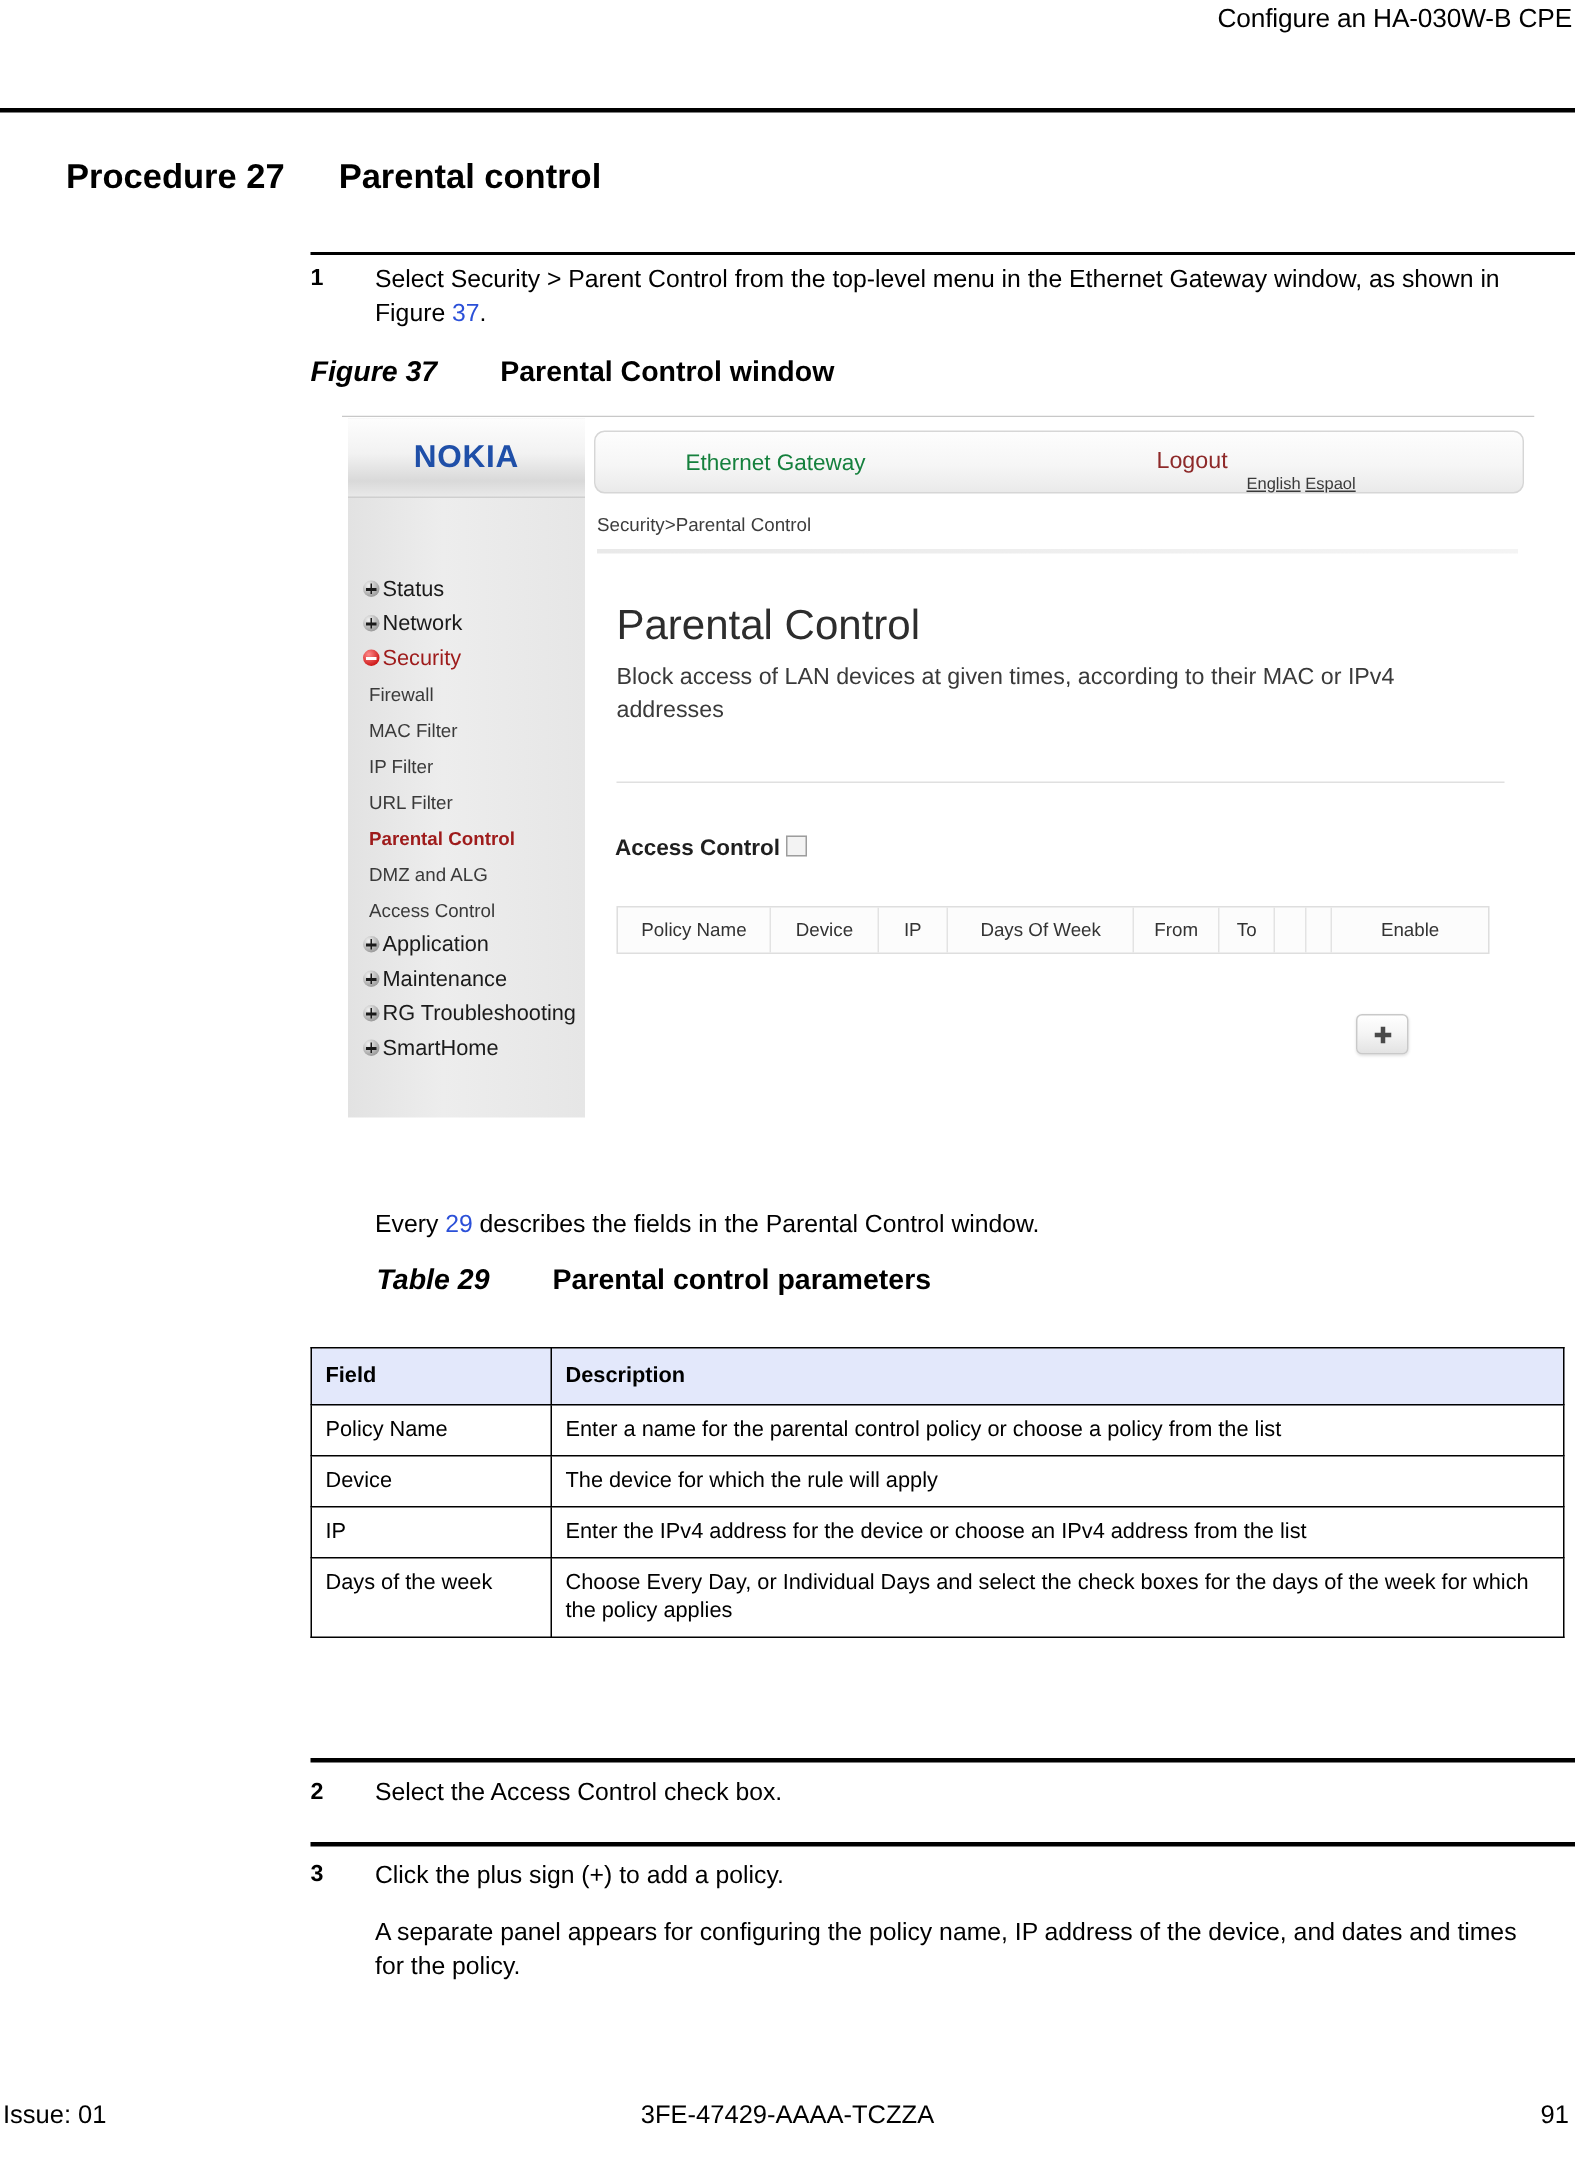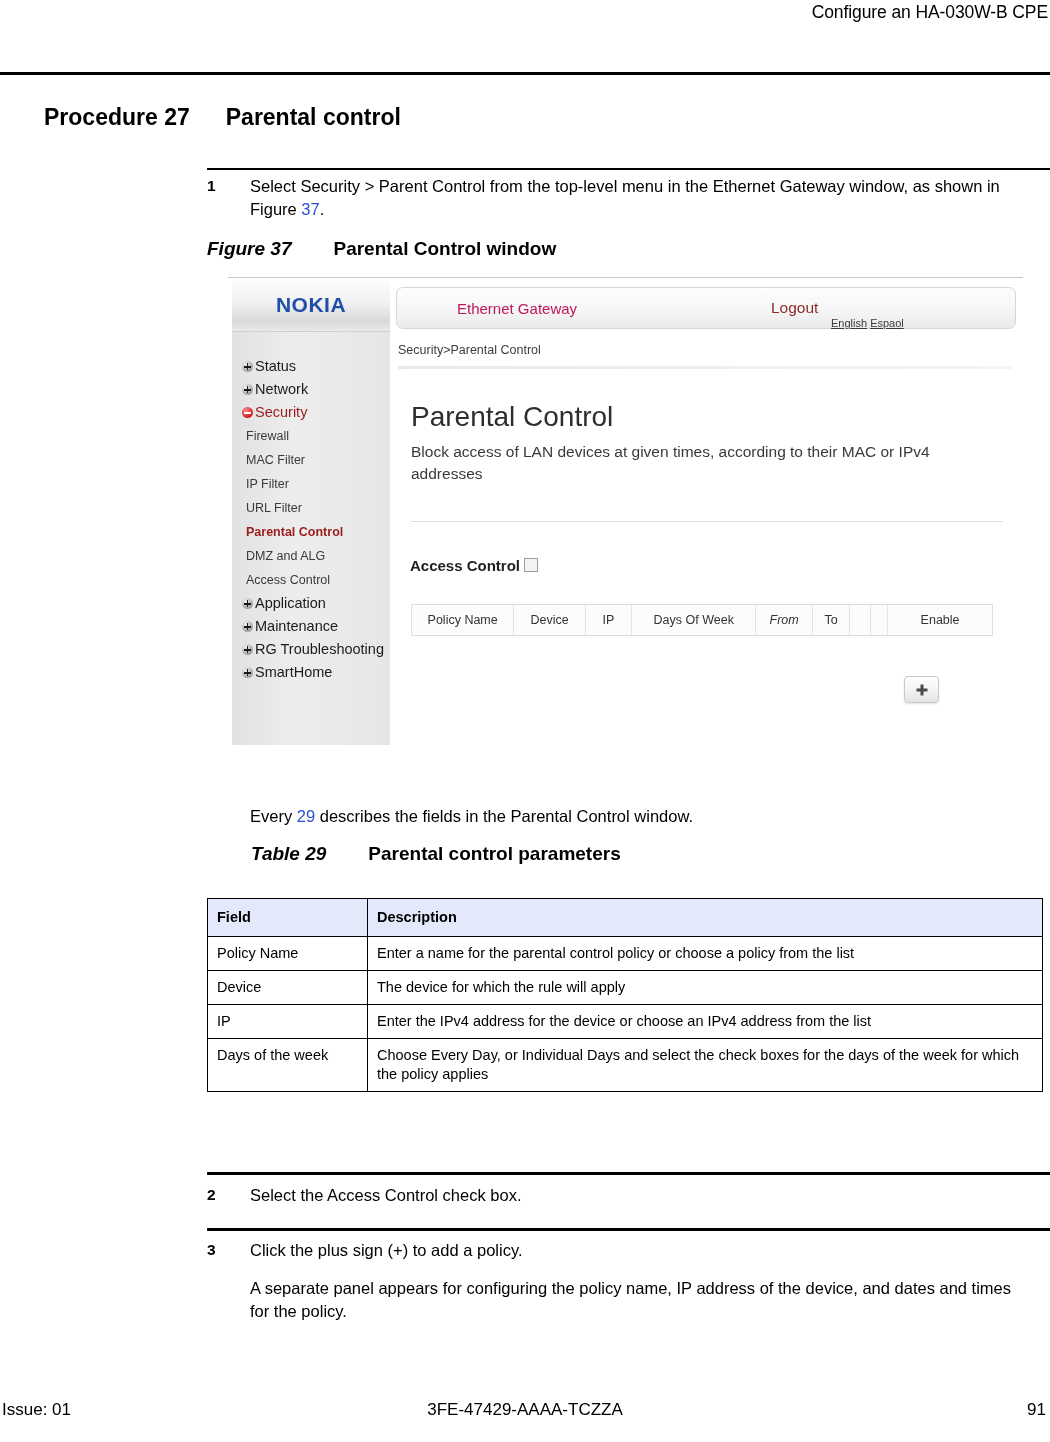--- a/index.html
+++ b/index.html
@@ -129,21 +129,21 @@
     left: 0; right: 0; top: 14px;
     text-align: center;
     font-size: 21px;
     font-weight: bold;
     letter-spacing: 0.5px;
     color: #1f4fa8;
     font-family: Liberation Sans, sans-serif;
   }
   .menu {
     position: absolute;
-    left: 0; top: 76px;
+    left: 0; top: 103px;
     width: 158px;
   }
   .m-item {
     position: relative;
     height: 23px;
     padding-left: 10px;
     font-size: 14.5px;
     color: #1b1b1b;
     white-space: nowrap;
     line-height: 23px;
@@ -199,21 +199,21 @@
     width: 620px; height: 42px;
     background: linear-gradient(to bottom,#fdfdfd 0%,#f6f6f6 55%,#eaeaea 100%);
     border: 1px solid #d6d6d6;
     border-radius: 7px;
     box-sizing: border-box;
   }
   .rtr-gw {
     position: absolute;
     left: 61px; top: 21px;
     font-size: 15px;
-    color: #be185d;
+    color: #15803d;
     white-space: nowrap;
   }
   .rtr-logout {
     position: absolute;
     left: 375px; top: 20px;
     font-size: 15.5px;
     color: #8e2a2a;
     white-space: nowrap;
   }
   .rtr-lang {
@@ -411,21 +411,21 @@
     <div class="rtr-sub">Block access of LAN devices at given times, according to their MAC or IPv4 addresses</div>
     <div class="rtr-sep"></div>
 
     <div class="rtr-ac"><span>Access Control</span><span class="rtr-cb"></span></div>
 
     <div class="rtr-tbl">
       <div class="rtr-th" style="width:120px;">Policy Name</div>
       <div class="rtr-th" style="width:84px;">Device</div>
       <div class="rtr-th" style="width:54px;">IP</div>
       <div class="rtr-th" style="width:146px;">Days Of Week</div>
-      <div class="rtr-th" style="width:66px;font-style:italic;">From</div>
+      <div class="rtr-th" style="width:66px;">From</div>
       <div class="rtr-th" style="width:44px;">To</div>
       <div class="rtr-th" style="width:24px;"></div>
       <div class="rtr-th" style="width:20px;"></div>
       <div class="rtr-th" style="width:122px;">Enable</div>
     </div>
 
     <div class="rtr-plus">
         <i></i>
       </div>
   </div>

